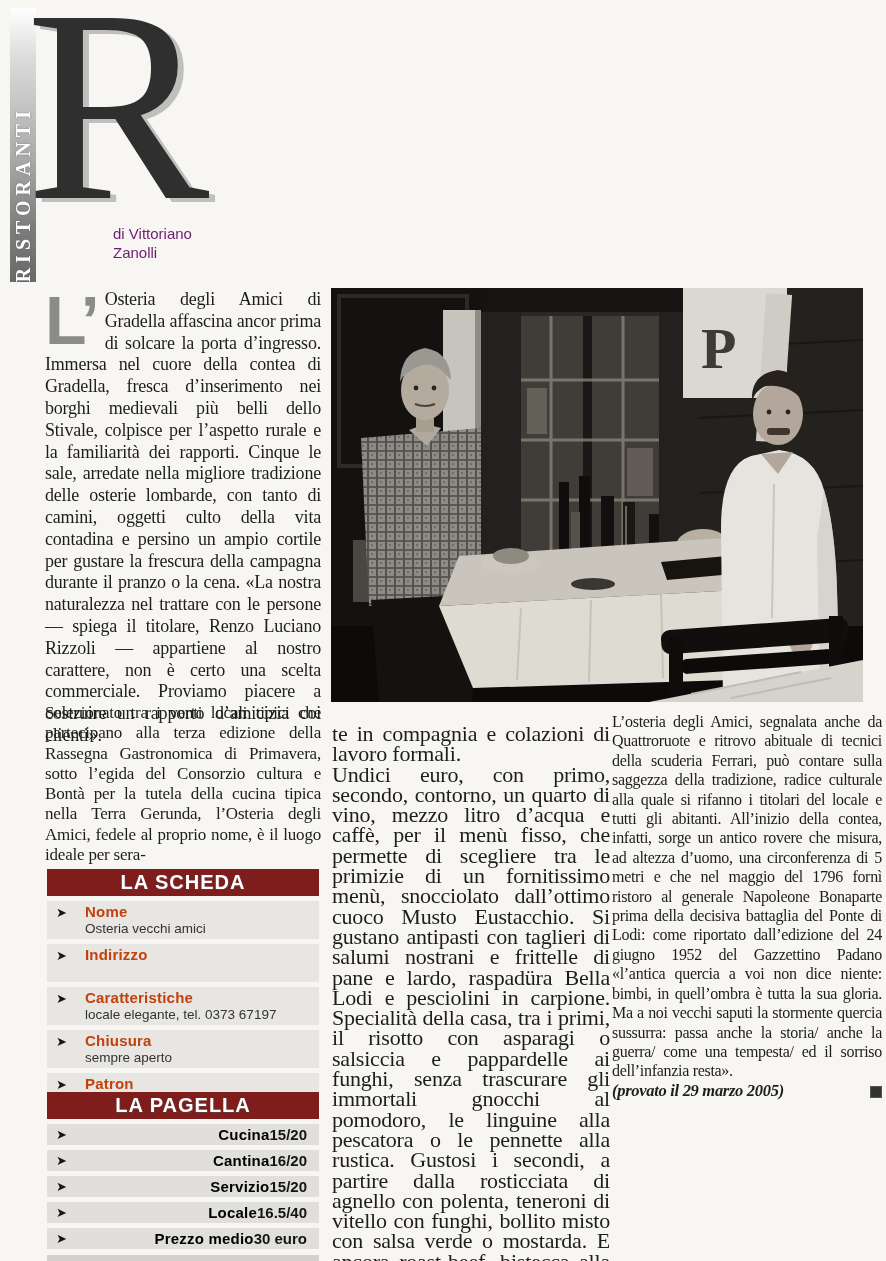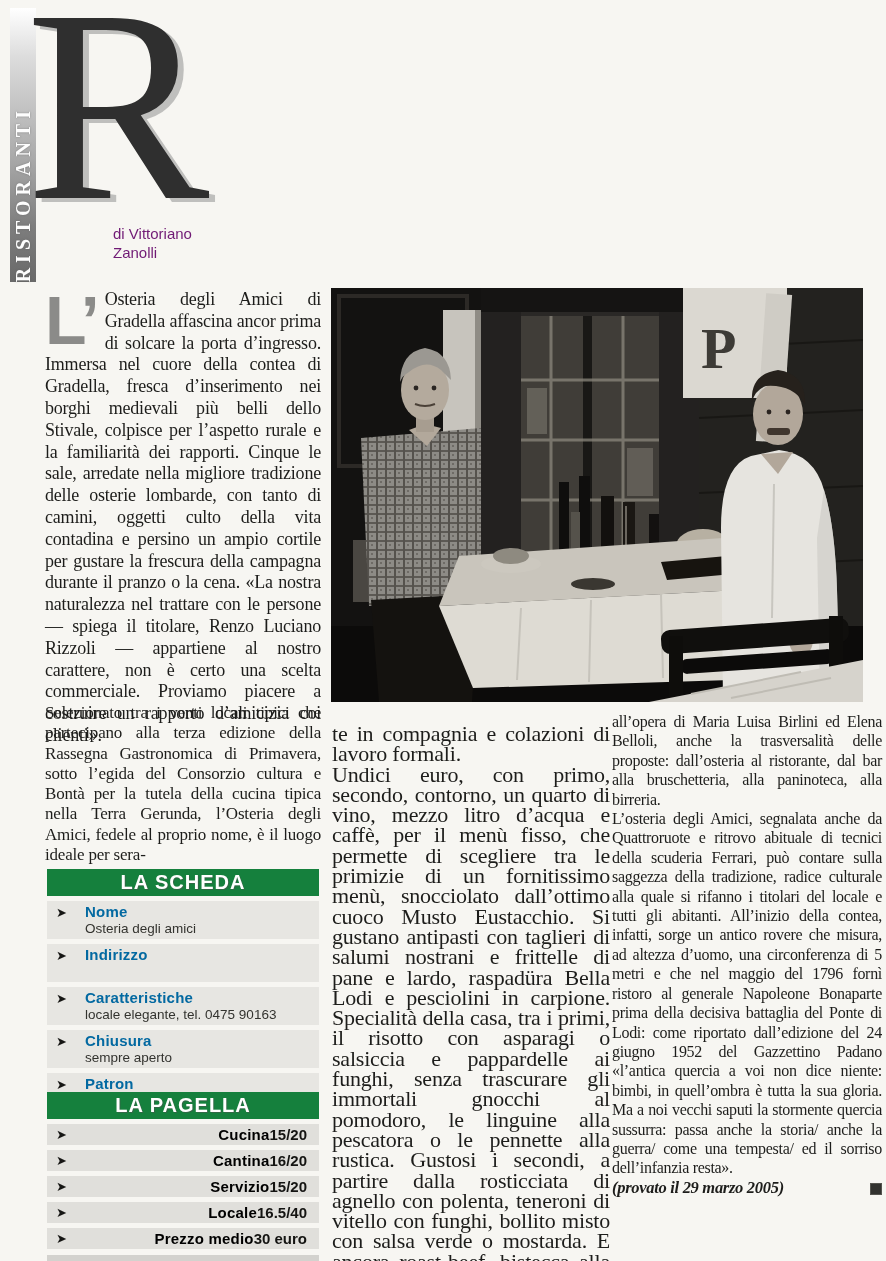--- a/index.html
+++ b/index.html
@@ -65,33 +65,33 @@
   .endmark{
     float:right; width:10px; height:10px; background:#32322f;
     border:1px solid #55544f; margin-top:5px;
   }
 
   
   .infobox{position:absolute; left:47px; width:272px; font-family:"Liberation Sans", sans-serif;}
   .scheda{top:869px;}
   .pagella{top:1092px;}
   .box-header{
-    height:27px; background:#15803d; color:#ffffff; text-align:center;
+    height:27px; background:#7f1d1d; color:#ffffff; text-align:center;
     font:700 20px/27px "Liberation Sans", sans-serif; letter-spacing:1px;
     text-shadow:1px 1px 0 rgba(80,80,80,.5);
   }
   .s-item{
     position:relative; background:#e7e6e2; margin-top:5px;
     padding:2px 6px 3px 38px; min-height:33px;
   }
   .bullet{
     position:absolute; left:9px; top:4px; font-size:13px; color:#161614;
     font-family:"DejaVu Sans", sans-serif;
   }
-  .s-label{font:700 15px/18px "Liberation Sans", sans-serif; color:#0369a1; letter-spacing:.2px;}
+  .s-label{font:700 15px/18px "Liberation Sans", sans-serif; color:#c2410c; letter-spacing:.2px;}
   .s-value{font:13.5px/15px "Liberation Sans", sans-serif; color:#33332f;}
   .p-row{
     position:relative; display:flex; align-items:center; background:#e0dfdb;
     margin-top:5px; height:19px; padding:1px 12px 1px 38px;
   }
   .p-row .bullet{top:3px;}
   .p-label{flex:1; font:700 15px/19px "Liberation Sans", sans-serif; color:#000000; letter-spacing:.2px;text-align:right;}
   .p-value{font:700 15px/19px "Liberation Sans", sans-serif; color:#141412;}
   .p-footer{height:11px; background:#d3d2ce; margin-top:6px;}
 
@@ -240,43 +240,42 @@
   <div class="bodytext col1-p2">
     <span>Selezionato tra i venti locali tipici che partecipano alla terza edizione della Rassegna Gastronomica di Primavera, sotto l’egida del Consorzio cultura e Bontà per la tutela della cucina tipica nella Terra Gerunda, l’Osteria degli Amici, fedele al proprio nome, è il luogo ideale per sera-</span>
   </div>
 
   <div class="bodytext col2">
     <p>te in compagnia e colazioni di lavoro formali.</p>
     <p>Undici euro, con primo, secondo, contorno, un quarto di vino, mezzo litro d’acqua e caffè, per il menù fisso, che permette di scegliere tra le primizie di un fornitissimo menù, snocciolato dall’ottimo cuoco Musto Eustacchio. Si gustano antipasti con taglieri di salumi nostrani e frittelle di pane e lardo, raspadüra Bella Lodi e pesciolini in carpione. Specialità della casa, tra i primi, il risotto con asparagi o salsiccia e pappardelle ai funghi, senza trascurare gli immortali gnocchi al pomodoro, le linguine alla pescatora o le pennette alla rustica. Gustosi i secondi, a partire dalla rosticciata di agnello con polenta, teneroni di vitello con funghi, bollito misto con salsa verde o mostarda. E ancora roast-beef, bistecca alla piastra, arrosti misti e gulasc con polenta. Per contorno ampia scelta tra patate lesse o al forno, insalata mista e carote al burro. Concorrono al successo dell’Osteria degli Amici, oltre</p>
   </div>
 
   <div class="bodytext col3">
-    <p>all’opera di Maria Luisa Birlini ed Elena Belloli, anche la trasversalità delle proposte: dall’osteria al ristorante, dal bar alla bruschetteria, alla paninoteca, alla birreria.</p>
     <p>L’osteria degli Amici, segnalata anche da Quattroruote e ritrovo abituale di tecnici della scuderia Ferrari, può contare sulla saggezza della tradizione, radice culturale alla quale si rifanno i titolari del locale e tutti gli abitanti. All’inizio della contea, infatti, sorge un antico rovere che misura, ad altezza d’uomo, una circonferenza di 5 metri e che nel maggio del 1796 fornì ristoro al generale Napoleone Bonaparte prima della decisiva battaglia del Ponte di Lodi: come riportato dall’edizione del 24 giugno 1952 del Gazzettino Padano «l’antica quercia a voi non dice niente: bimbi, in quell’ombra è tutta la sua gloria. Ma a noi vecchi saputi la stormente quercia sussurra: passa anche la storia/ anche la guerra/ come una tempesta/ ed il sorriso dell’infanzia resta».</p>
     <div class="signoff">
       <span class="endmark"></span>
       <span>(provato il 29 marzo 2005)</span>
     </div>
   </div>
 
   <div class="infobox scheda">
     <div class="box-header">LA SCHEDA</div>
     <div class="s-item">
       <span class="bullet">➤</span>
       <div class="s-label">Nome</div>
-      <div class="s-value">Osteria degli amici</div>
+      <div class="s-value">Osteria vecchi amici</div>
     </div>
     <div class="s-item">
       <span class="bullet">➤</span>
       <div class="s-label">Indirizzo</div>
     </div>
     <div class="s-item">
       <span class="bullet">➤</span>
       <div class="s-label">Caratteristiche</div>
-      <div class="s-value">locale elegante, tel. 0475 90163</div>
+      <div class="s-value">locale elegante, tel. 0373 67197</div>
     </div>
     <div class="s-item">
       <span class="bullet">➤</span>
       <div class="s-label">Chiusura</div>
       <div class="s-value">sempre aperto</div>
     </div>
     <div class="s-item">
       <span class="bullet">➤</span>
       <div class="s-label">Patron</div>
       <div class="s-value">Renzo Luciano Rizzoli</div>

